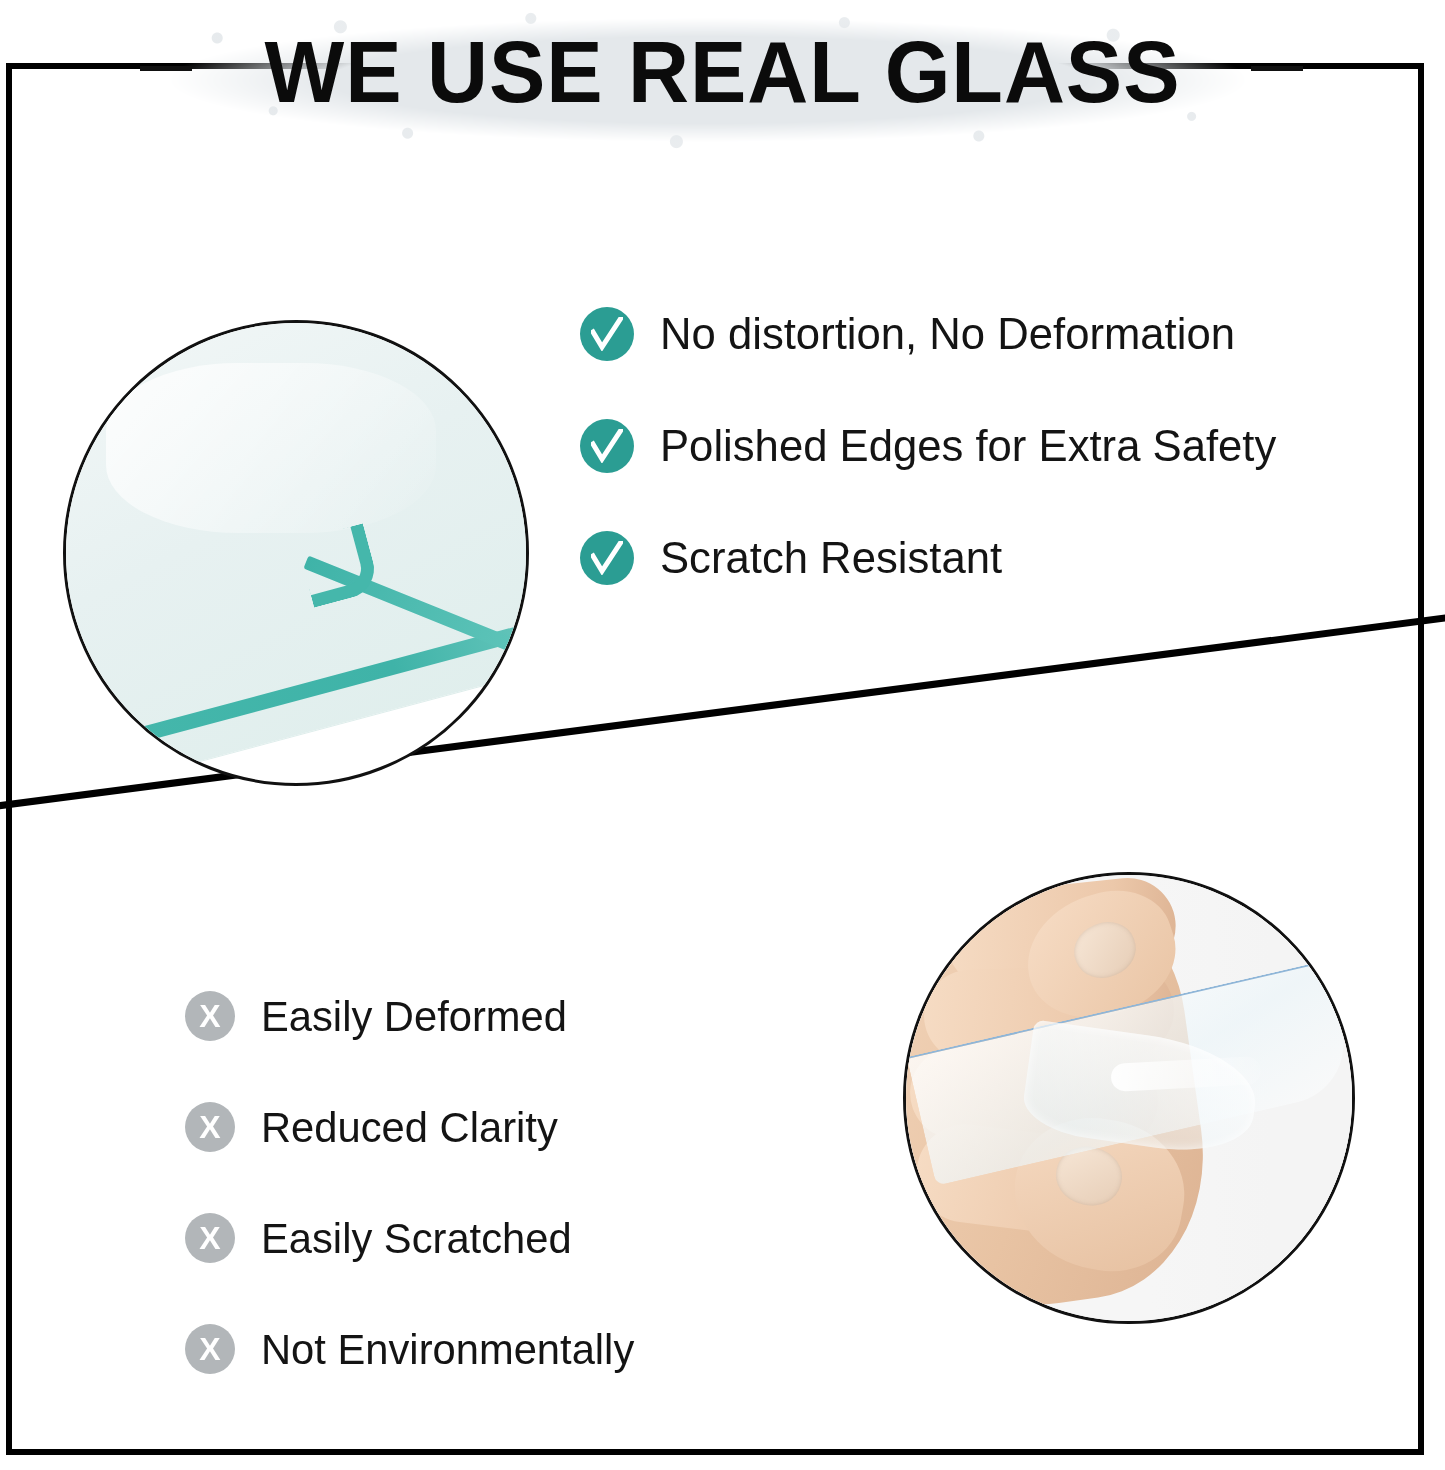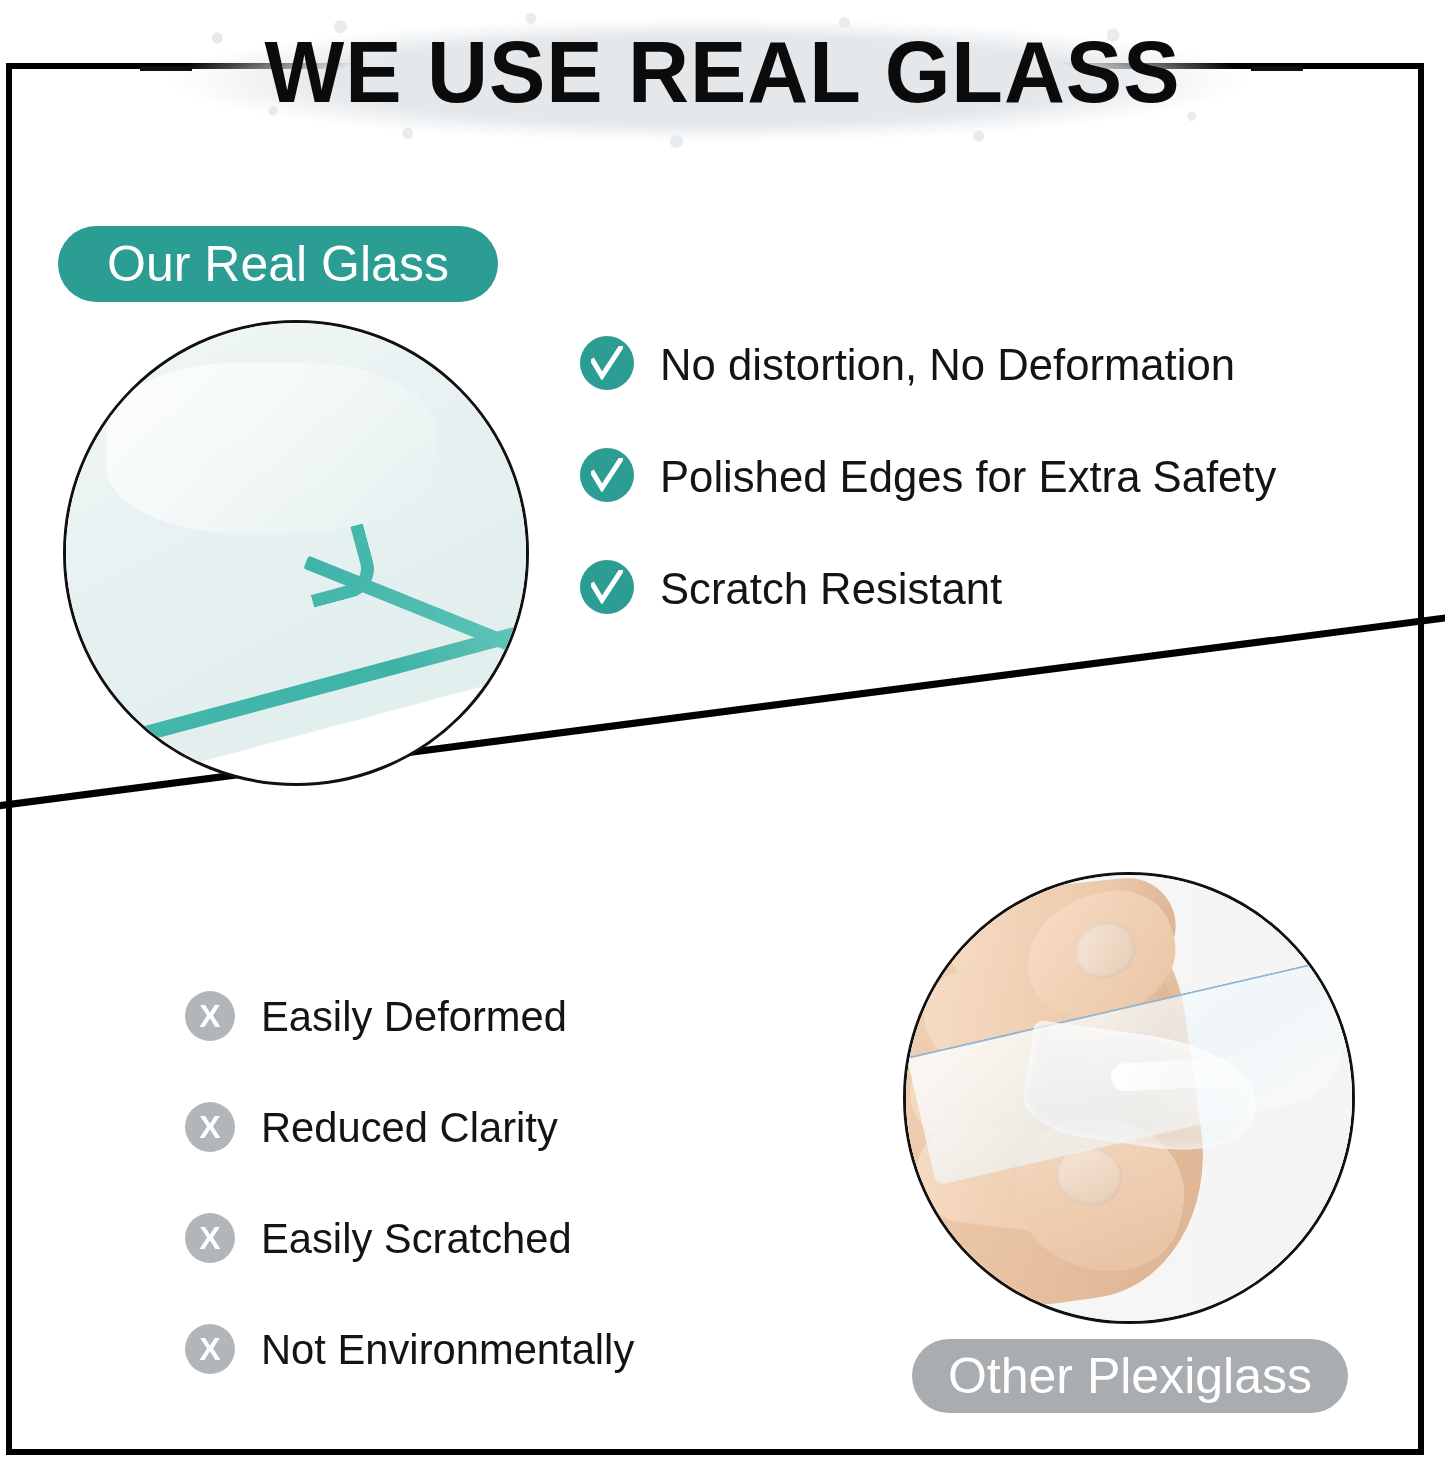--- a/index.html
+++ b/index.html
@@ -321,21 +321,21 @@
 
   
   .pros {
     position: absolute;
     left: 580px;
     top: 278px;
     width: 850px;
   }
   .pro-row {
     display: flex;
-    align-items: flex-end;
+    align-items: center;
     height: 112px;
   }
   .check-icon {
     flex: 0 0 auto;
     width: 54px;
     height: 54px;
     border-radius: 50%;
     background: #2b9d93;
     position: relative;
     margin-right: 26px;
@@ -393,23 +393,20 @@
   <div class="frame"></div>
 
   <div class="title-band"></div>
   <div class="title-speckle"></div>
   <div class="title-dash left"></div>
   <div class="title-dash right"></div>
   <div class="title-text">WE USE REAL GLASS</div>
 
   <div class="diagonal"></div>
 
-  <div class="pill pill-glass">
-    <span>Our Real Glass</span>
-  </div>
 
   <div class="photo-circle photo-glass">
     <div class="glass-art">
       <div class="shadow"></div>
       <div class="sheet"></div>
       <div class="highlight"></div>
       <div class="edge"></div>
       <div class="edge2"></div>
       <div class="corner-round"></div>
     </div>
@@ -472,17 +469,14 @@
       <div class="thumb-top"></div>
       <div class="thumb-bot"></div>
       <div class="nail n1"></div>
       <div class="nail n2"></div>
       <div class="sheet-flex"></div>
       <div class="sheet-fold"></div>
       <div class="sheet-gloss"></div>
     </div>
   </div>
 
-  <div class="pill pill-plexi">
-    <span>Other Plexiglass</span>
-  </div>
 
 </div>
 
 </body></html>

